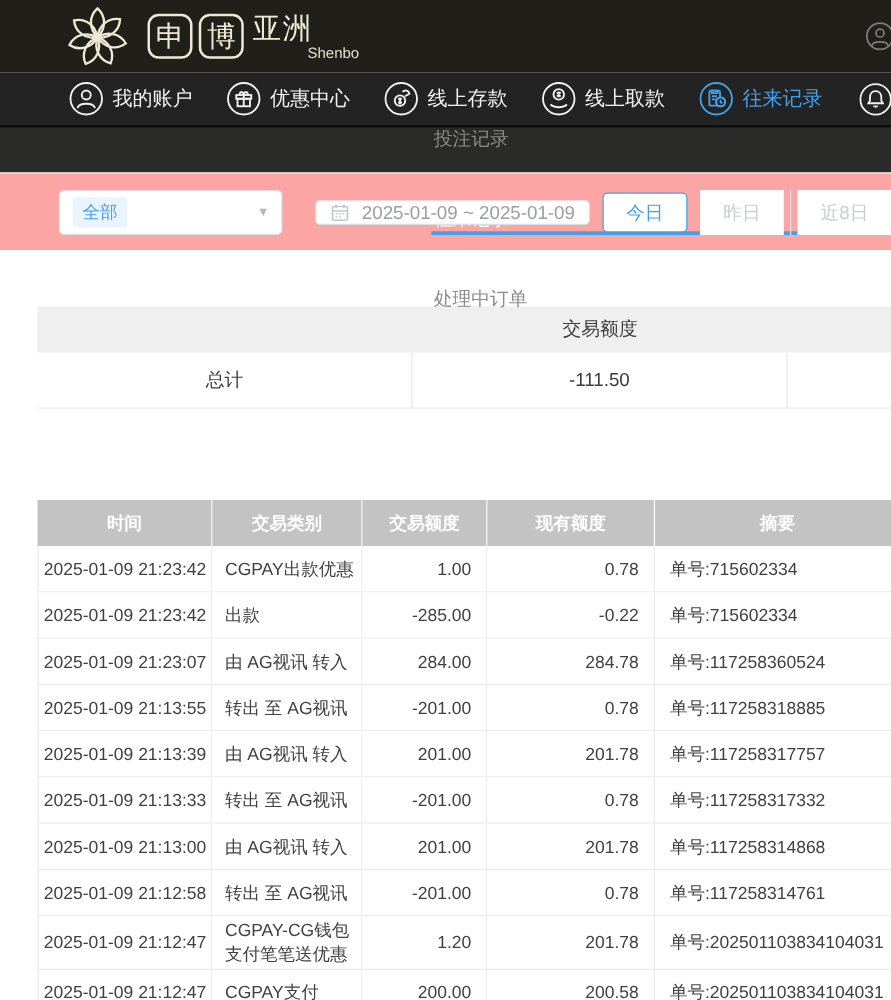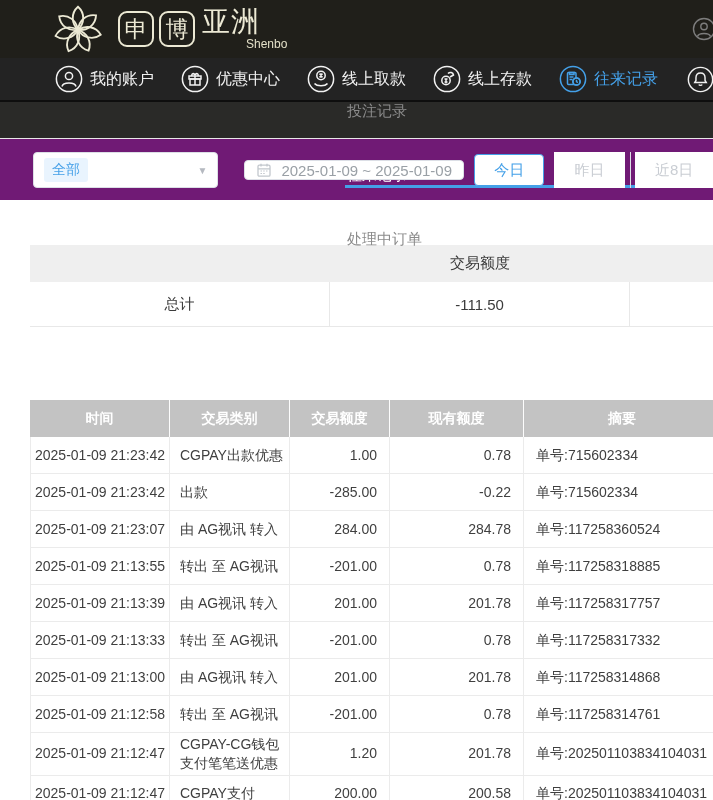--- a/index.html
+++ b/index.html
@@ -7,40 +7,40 @@
   body { font-family:"Liberation Sans","DejaVu Sans",sans-serif; }
   .page { position:relative; width:713px; height:800px; overflow:hidden; background:#fff; }
 
   
   .topbar { position:relative; height:58px; background:#201f1a; display:flex; align-items:center; }
   .logo-group { display:flex; align-items:center; margin-left:52px; cursor:pointer; }
   .logo-flower { margin-right:14px; }
   .logo-box { display:flex; align-items:center; justify-content:center; width:36px; height:36px;
     border:2px solid #ece9d4; border-radius:9px; color:#ece9d4; font-size:23px; margin-right:5px; }
   .logo-suffix { display:flex; flex-direction:column; line-height:1; color:#ece9d4; margin-left:2px; }
-  .logo-region { font-size:28px; letter-spacing:1px; }
+  .logo-region { font-size:23px; letter-spacing:1px; }
   .logo-latin { font-size:12px; margin-top:2px; color:#e3e0c8;margin-left:44px; }
   .user-area { position:absolute; left:692px; top:0; height:58px; display:flex; align-items:center; gap:8px; }
   .user-name { color:#44a0e8; font-size:16px; }
 
   
   .mainnav { height:42px; background:#232323; display:flex; align-items:center; padding-left:55px; gap:27px; }
   .nav-item { display:flex; align-items:center; gap:7px; color:#f2f2f2; font-size:16px; cursor:pointer; white-space:nowrap; }
   .nav-item .cir { width:28px; height:28px; }
   .nav-item.active { color:#44a0e8; }
   .nav-bell { margin-left:auto; margin-right:-1px; cursor:pointer; display:flex; align-items:center; }
 
   
   .subnav { height:38px; background:#2a2a28; border-top:2px solid #0e0e0e; display:flex; padding-left:345px; gap:42px;flex-direction:column; }
   .tab { display:flex; align-items:center; height:100%; font-size:15px; color:#8b8b8b; cursor:pointer;
     border-bottom:3px solid transparent; padding:0 2px; }
   .tab.active { color:#ffffff; border-bottom-color:#44a0e8; }
 
   
-  .filterbar { border-top:1px solid #e8e8e8; padding:13px 0 12px 33px; display:flex; align-items:center; gap:10px; background:#701a75;justify-content:space-between; }
+  .filterbar { border-top:1px solid #e8e8e8; padding:13px 0 12px 47px; display:flex; align-items:center; gap:10px; background:#fca5a5;justify-content:space-between; }
   .select-box { width:199px; height:36px; border:1px solid #dcdfe6; border-radius:4px; background:#fff;
     display:flex; align-items:center; padding:0 10px; cursor:pointer; }
   .select-tag { background:#e9f4fe; color:#46a0e8; font-size:14px; padding:3px 8px; border-radius:3px; }
   .select-caret { margin-left:auto; color:#b5b9c0; font-size:10px; }
   .date-box { width:228px; height:20px; border:1px solid #dcdfe6; border-radius:4px; background:#fff;
     display:flex; align-items:center; gap:9px; padding:0 11px; cursor:text;margin-left:16px; }
   .date-text { color:#9aa0a6; font-size:15px; white-space:nowrap; }
   .btn-today { width:76px; height:32px; border:1px solid #44a0e8; border-radius:4px; background:#fff;
     color:#44a0e8; font-size:15px; cursor:pointer; font-family:inherit; }
   .btn-plain { width:76px; height:36px; border:none; background:#fff; color:#c9cdd3; font-size:15px; cursor:pointer; font-family:inherit; }
@@ -134,34 +134,34 @@
         <circle cx="14" cy="14" r="12.6"></circle>
           <rect x="8" y="11" width="12" height="3"></rect>
           <rect x="9" y="14" width="10" height="6"></rect>
         <path d="M14 11 V20 M11 11 C10 8.5, 13 7.5, 14 10.5 M17 11 C18 8.5, 15 7.5, 14 10.5"></path>
       </svg>
       <span>优惠中心</span>
     </div>
     <div class="nav-item">
       <svg class="cir" viewBox="0 0 28 28" fill="none" stroke="#f2f2f2" stroke-width="1.5">
         <circle cx="14" cy="14" r="12.6"></circle>
+          <circle cx="13" cy="15.5" r="4.2"></circle>
+          <path d="M11.5 14 h3 M11.5 17 h3 M13 14 v4.6"></path>
+        <path d="M15 8.5 C17 6.5, 20 7.5, 20.5 10 L17 12"></path>
+      </svg>
+      <span>线上存款</span>
+    </div>
+    <div class="nav-item">
+      <svg class="cir" viewBox="0 0 28 28" fill="none" stroke="#f2f2f2" stroke-width="1.5">
+        <circle cx="14" cy="14" r="12.6"></circle>
           <circle cx="14" cy="10.5" r="4.2"></circle>
         <path d="M14 8.2 v4.6 M12.3 9.3 h3.4 M12.3 11.7 h3.4"></path>
           <path d="M7.5 18.5 C10 21.5, 18 21.5, 20.5 18.5"></path>
       </svg>
       <span>线上取款</span>
-    </div>
-    <div class="nav-item">
-      <svg class="cir" viewBox="0 0 28 28" fill="none" stroke="#f2f2f2" stroke-width="1.5">
-        <circle cx="14" cy="14" r="12.6"></circle>
-          <circle cx="13" cy="15.5" r="4.2"></circle>
-          <path d="M11.5 14 h3 M11.5 17 h3 M13 14 v4.6"></path>
-        <path d="M15 8.5 C17 6.5, 20 7.5, 20.5 10 L17 12"></path>
-      </svg>
-      <span>线上存款</span>
     </div>
     <div class="nav-item active">
       <svg class="cir" viewBox="0 0 28 28" fill="none" stroke="#44a0e8" stroke-width="1.5">
         <circle cx="14" cy="14" r="12.6"></circle>
           <rect x="8.5" y="7.5" width="8.5" height="12" rx="1"></rect>
         <path d="M10.5 7.5 h4.5 v2 h-4.5 z M10.5 12 h4 M10.5 14.5 h3"></path>
         <circle cx="17.5" cy="16.5" r="3.6" fill="#232323"></circle>
           <circle cx="17.5" cy="16.5" r="3.6"></circle>
           <path d="M17.5 14.8 v1.9 l1.4 .9"></path>
       </svg>

